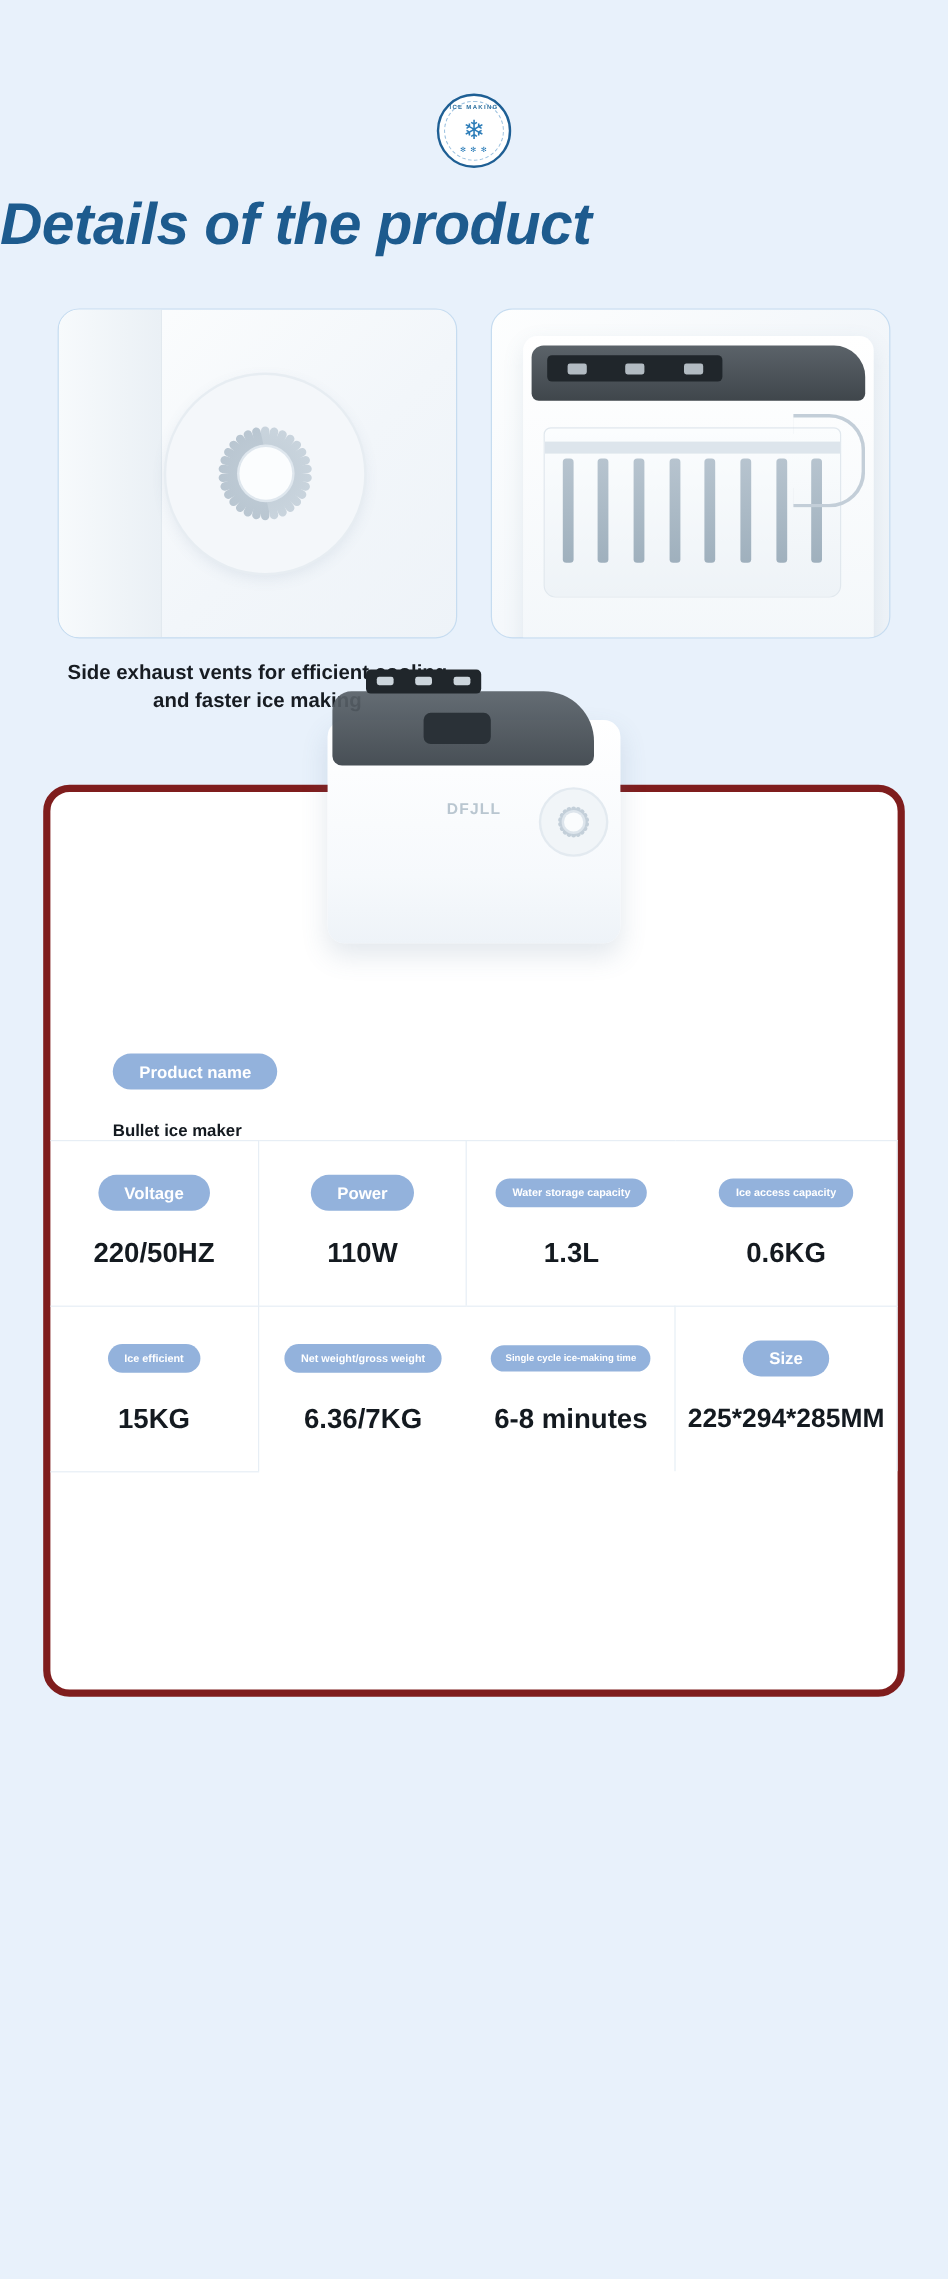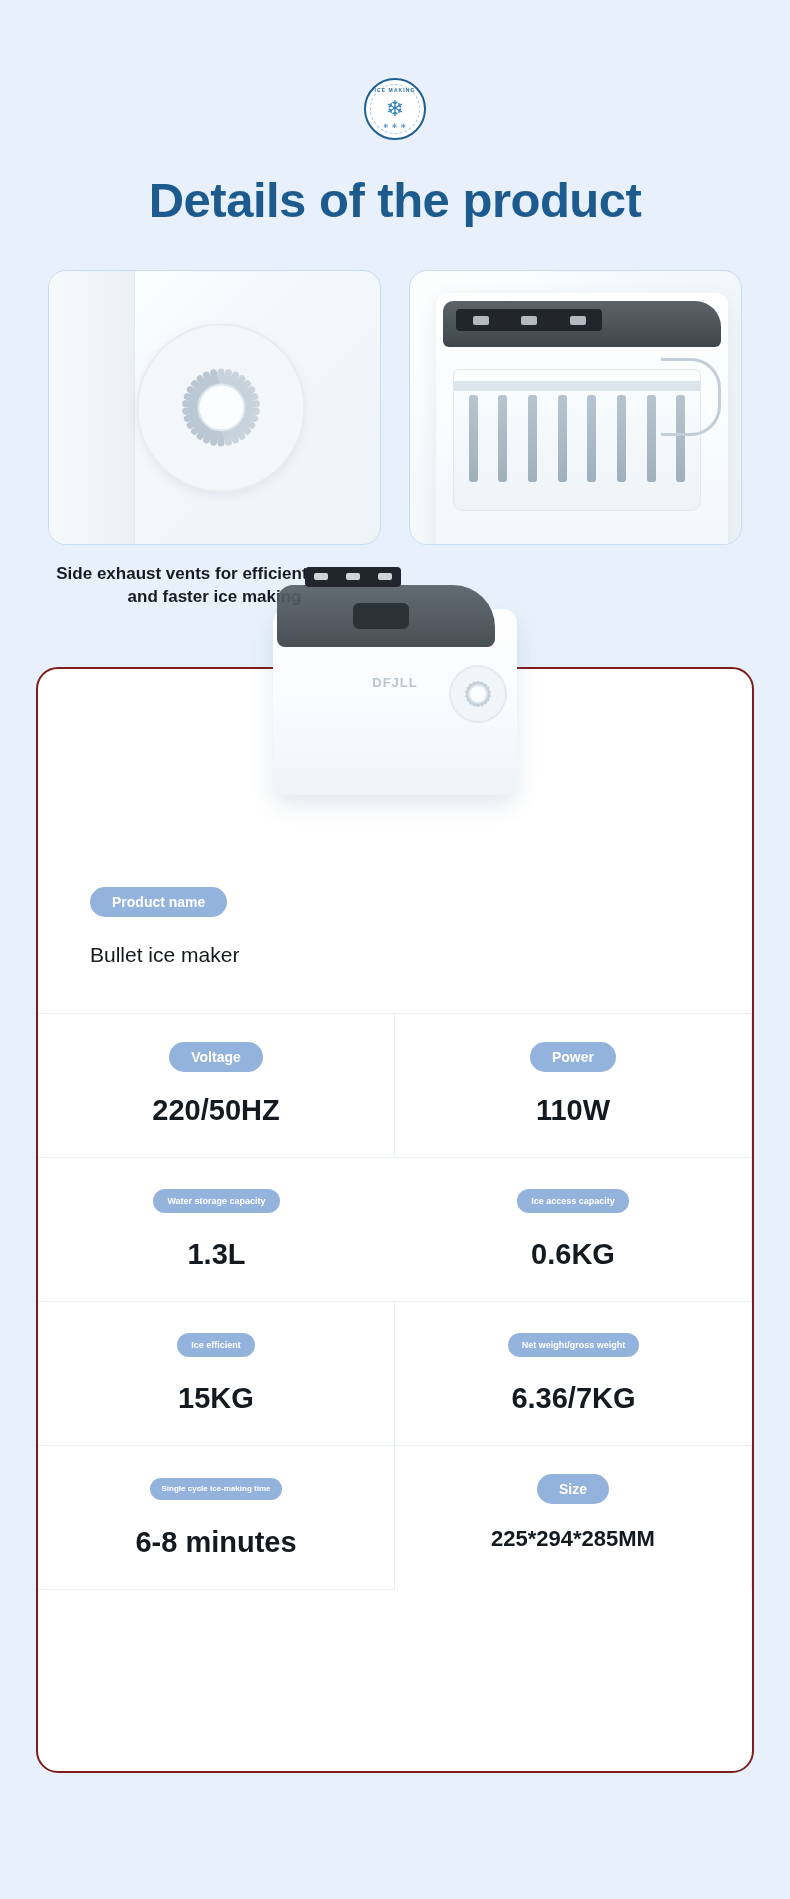--- a/index.html
+++ b/index.html
@@ -53,26 +53,26 @@
     position: absolute;
     bottom: 9px;
     left: 0; right: 0;
     text-align: center;
     font-size: 6px;
     color: #2b7cb8;
     letter-spacing: 1px;
   }
 
   h1.page-title {
-    text-align: center;
-    margin-top: 32px;
+    margin-top: 19px;
     font-size: 49px;
     font-weight: bold;
     color: #1d5b8e;
     letter-spacing: -0.5px;
+    font-style: italic;
   }
 
   
   .features {
     display: flex;
     gap: 28px;
     padding: 42px 48px 0 48px;
   }
   .feature { width: 50%; }
   .photo {
@@ -194,21 +194,21 @@
     font-size: 17px;
     font-weight: bold;
     color: #171c22;
     line-height: 1.35;
   }
 
   
   .spec-card {
     margin: 58px 36px 40px 36px;
     background: #ffffff;
-    border: 2px solid #7f1d1d;
+    border: 6px solid #7f1d1d;
     border-radius: 22px;
     padding: 34px 0 58px 0;
     position: relative;
   }
   .machine {
     position: absolute;
     top: -118px;
     left: 50%;
     transform: translateX(-50%);
     width: 260px; height: 252px;
@@ -296,42 +296,41 @@
     white-space: nowrap;
   }
   .pill.small { font-size: 9px; padding: 7px 14px; }
   .pill.tiny  { font-size: 8px;  padding: 6px 12px; }
 
   .name-block {
     padding: 184px 0 0 52px;
   }
   .name-value {
     margin-top: 26px;
-    font-size: 21px;
-    font-weight: normal;
+    font-size: 14px;
+    font-weight: bold;
     color: #141a20;
   }
 
   .grid {
-    margin-top: 46px;
     display: grid;
-    grid-template-columns: 1fr 1fr;
+    grid-template-columns: 1fr 1fr 1fr 1fr;
   }
   .cell {
     padding: 26px 10px 30px 10px;
     text-align: center;
     border-top: 1px solid #e7eef5;
     border-right: 1px solid #e7eef5;
     min-height: 124px;
   }
   .cell:nth-child(3n) { border-right: none; }
   .cell.blank { border-top: 1px solid #e7eef5; }
   .cell .val {
     margin-top: 20px;
-    font-size: 29px;
+    font-size: 23px;
     font-weight: bold;
     color: #141a20;
   }
   .cell .val.sm { font-size: 22px; }
   .pill-slot { min-height: 34px; display: flex; align-items: center; justify-content: center; }
 </style>
 </head>
 <body>
 
 <div class="badge-wrap">

